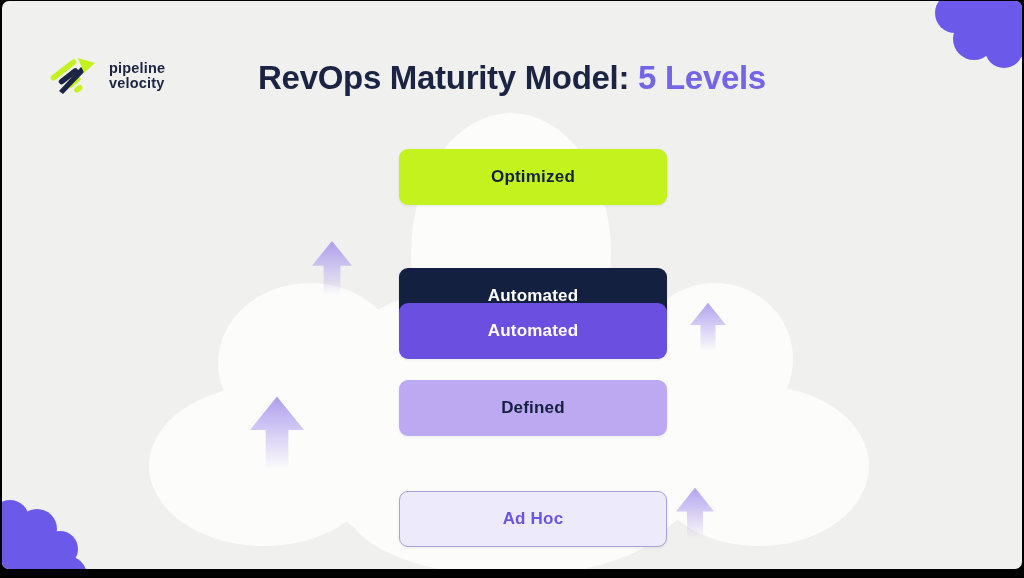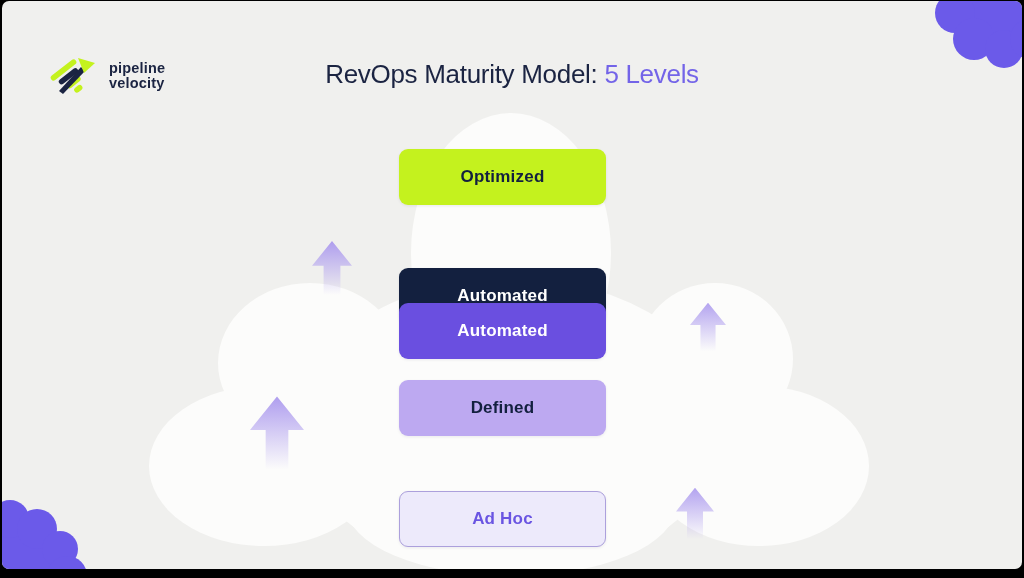--- a/index.html
+++ b/index.html
@@ -12,26 +12,26 @@
   .bg-svg { position:absolute; left:0; top:0; width:100%; height:100%; pointer-events:none; }
 
   
   .logo { position:absolute; left:46px; top:50px; display:flex; align-items:center; }
   .logo-icon { width:50px; height:50px; }
   .logo-text { margin-left:11px; font-weight:bold; font-size:14.5px; line-height:15.5px;
                color:#1b2442; letter-spacing:.2px; }
 
   
   .title { position:absolute; top:58px; left:0; width:100%; text-align:center;
-           font-size:26px; font-weight:normal; letter-spacing:-.3px; color:#1b2442; }
+           font-size:33px; font-weight:bold; letter-spacing:-.3px; color:#1b2442; }
   .title .accent { color:#7364e8; }
 
   
   .levels { position:absolute; left:397px; top:148px; width:230px; }
-  .level-box { position:absolute; left:0; width:207px; height:56px; border-radius:9px;
+  .level-box { position:absolute; left:0; width:268px; height:56px; border-radius:9px;
                display:flex; align-items:center; justify-content:center;
                font-size:17px; font-weight:600; letter-spacing:.2px;
                box-shadow:0 1px 3px rgba(20,25,60,.08); }
   .level-0 { top:0; }    .level-1 { top:77px;margin-top:42px; }  .level-2 { top:154px; }
   .level-3 { top:231px; } .level-4 { top:308px; }
 
   
   .arrow { position:absolute; pointer-events:none; }
 </style>
 </head>

